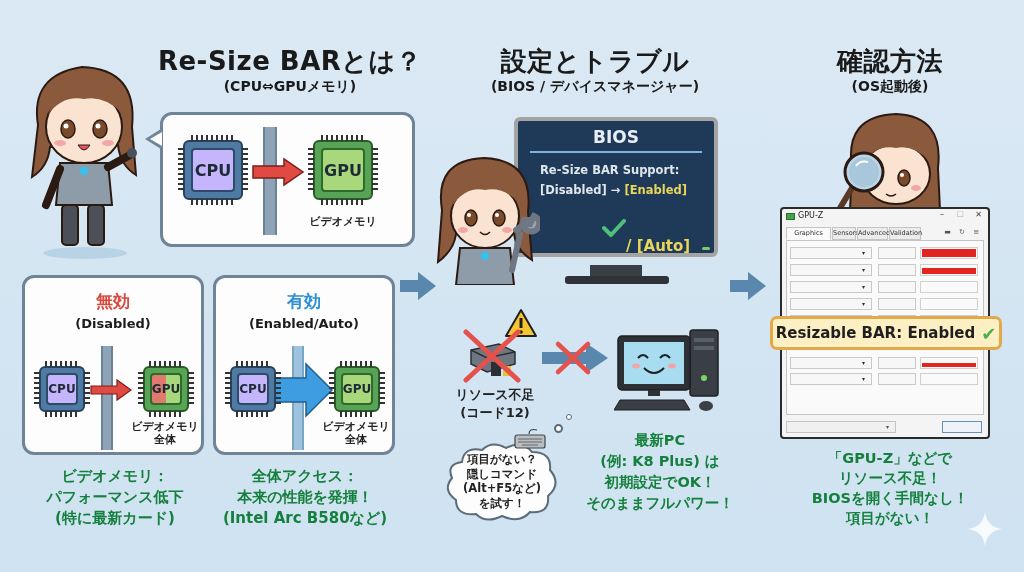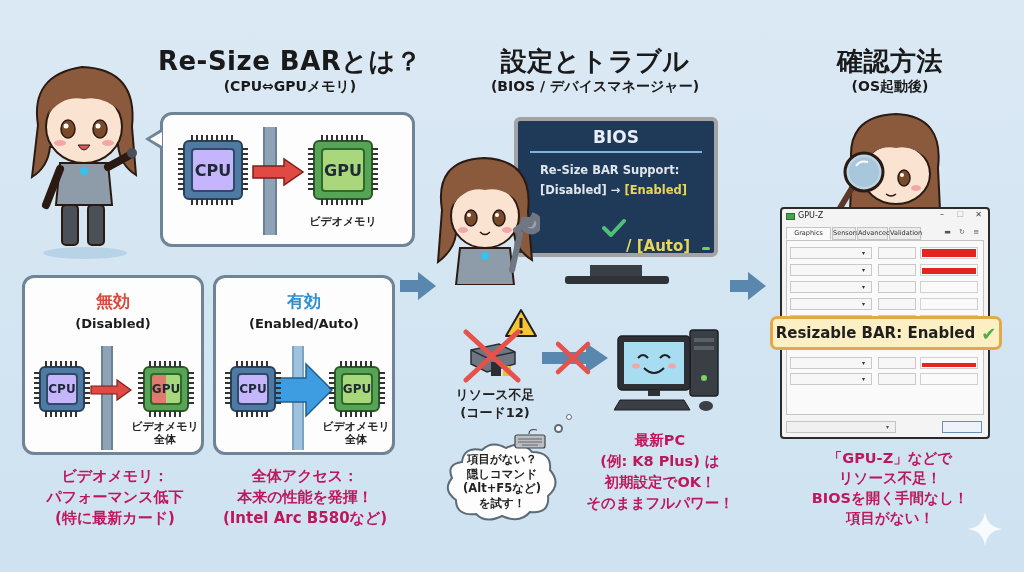--- a/index.html
+++ b/index.html
@@ -39,21 +39,21 @@
     background: repeating-linear-gradient(180deg, #333 0 2px, transparent 2px 5px); }
   .pins-l { left: -7px; }
   .pins-r { right: -7px; }
   .cpu { background: #4f7aa3; border: 2px solid #26425e; padding: 6px; }
   .cpu .inner { background: #c4b5fd; border: 2px solid #2d4b66; }
   .gpu { background: #58a456; border: 2px solid #285c27; padding: 6px; }
   .gpu .inner { background: #a9d77c; border: 2px solid #2e6a2c; }
   .gpu.split .inner { background: linear-gradient(90deg, #e07a6e 0 50%, #a9d77c 50% 100%); }
   .wall { position: absolute; width: 14px; background: #8ea3b6; border-left: 2px solid #6a8196; border-right: 2px solid #6a8196; }
   .small-label { font-size: 11px; font-weight: bold; color: #222; text-align: center; line-height: 14px; }
-  .caption { font-size: 15px; font-weight: bold; text-align: center; line-height: 21px; color: #be185d; }
+  .caption { font-size: 15px; font-weight: bold; text-align: center; line-height: 21px; color: #15803d; }
   .flow-arrow { position: absolute; width: 36px; height: 28px; }
   
   .char { position: absolute; }
   
   .bios-screen {
     position: absolute; left: 514px; top: 117px; width: 204px; height: 140px;
     background: #1f3a59; border: 4px solid #a3a3a3; border-radius: 6px;
   }
   .gpuz {
     position: absolute; left: 780px; top: 207px; width: 210px; height: 232px;

